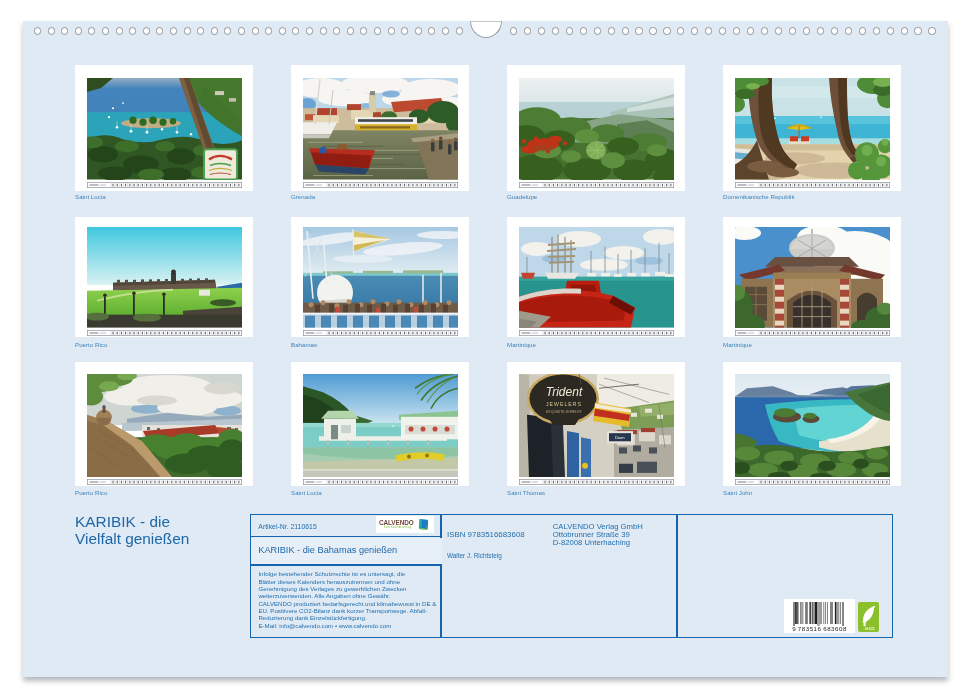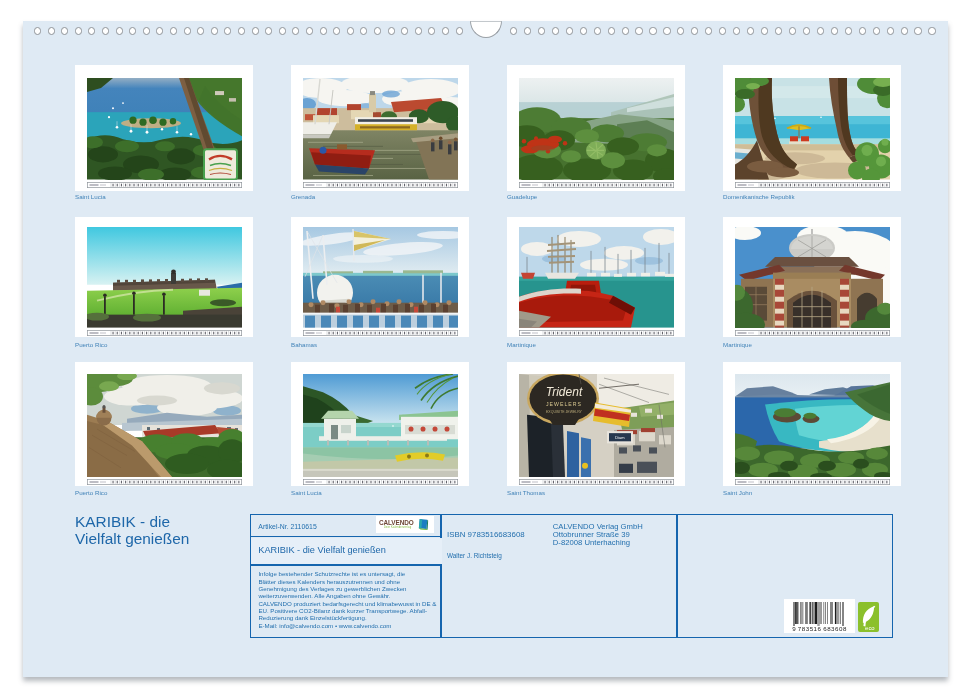--- a/index.html
+++ b/index.html
@@ -1708,21 +1708,21 @@
       <div style="position:absolute;left:3px;top:3.2px;font-size:6.4px;font-weight:bold;letter-spacing:-0.1px;color:#6d4636">CALVENDO</div>
       <div style="position:absolute;left:8px;top:10.6px;font-size:2.6px;color:#7ab52e;letter-spacing:0.2px">Dein Kalenderverlag</div>
       <svg style="position:absolute;left:42px;top:2.5px;width:11px;height:12px" viewBox="0 0 13 14">
         <path d="M2,1 L11,2 L10,13 L1,12 Z" fill="#1b7ec2"></path>
         <path d="M2,1 L5,1.3 L4,12.5 L1,12 Z" fill="#2aa8ad"></path>
         <path d="M1,12 L10,13 L12,14 L3,13.5 Z" fill="#69b42e"></path>
         <path d="M11,2 L12,3 L11.3,13.5 L10,13 Z" fill="#157a5e"></path>
       </svg>
     </div>
 <div style="position:absolute;left:0;top:23px;width:190.8px;height:26.7px;background:#e6eff8"></div>
-<div class="ttxt" style="left:7.3px;top:30.2px;font-size:9.2px;color:#1e67a9">KARIBIK - die Vielfalt genießen</div>
+<div class="ttxt" style="left:7.3px;top:30.2px;font-size:9.2px;color:#1e67a9">KARIBIK - die Bahamas genießen</div>
 <div class="ttxt" style="left:7.4px;top:55.8px;font-size:6.15px;line-height:7.35px">Infolge bestehender Schutzrechte ist es untersagt, die<br>Blätter dieses Kalenders herauszutrennen und ohne<br>Genehmigung des Verlages zu gewerblichen Zwecken<br>weiterzuverwenden. Alle Angaben ohne Gewähr.<br>CALVENDO produziert bedarfsgerecht und klimabewusst in DE &amp;<br>EU. Positivere CO2-Bilanz dank kurzer Transportwege. Abfall-<br>Reduzierung dank Einzelstückfertigung.<br>E-Mail: info@calvendo.com • www.calvendo.com</div>
 <div class="ttxt" style="left:196px;top:15px;font-size:7.9px">ISBN 9783516683608</div>
 <div class="ttxt" style="left:196px;top:37.5px;font-size:6.4px">Walter J. Richtsteig</div>
 <div class="ttxt" style="left:301.8px;top:8.7px;font-size:7.7px;line-height:7.7px">CALVENDO Verlag GmbH<br>Ottobrunner Straße 39<br>D-82008 Unterhaching</div>
 <div style="position:absolute;left:533.4px;top:84.5px;width:70.3px;height:34.2px;background:#fff">
 <svg style="position:absolute;left:8.6px;top:2.6px;width:51px;height:24.5px" viewBox="0 0 95 24.5" preserveAspectRatio="none">
         <g fill="#1c1c1c">
           <rect x="0" y="0" width="1" height="24.5"></rect>
           <rect x="2" y="0" width="1" height="24.5"></rect>
           <rect x="4" y="0" width="3" height="22.0"></rect>

